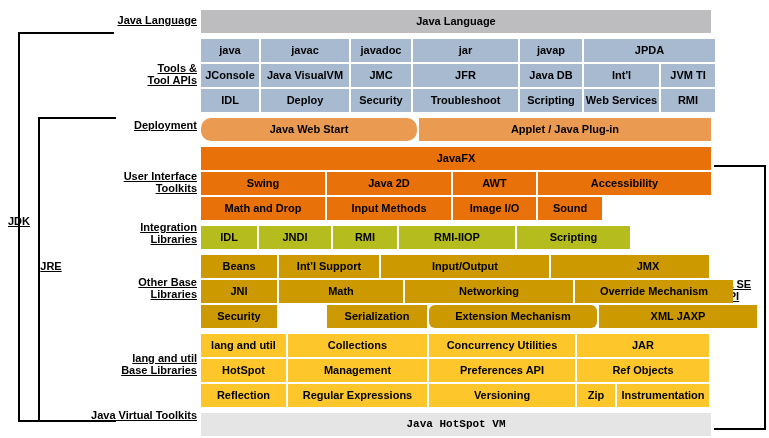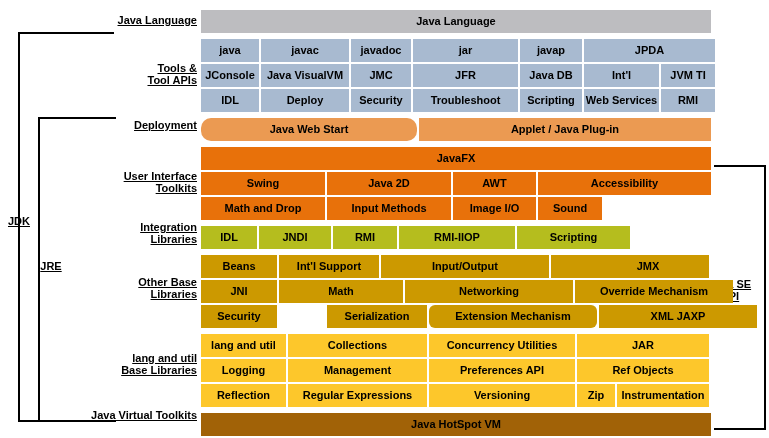--- a/index.html
+++ b/index.html
@@ -71,21 +71,21 @@
     white-space:nowrap;
   }
   .cell:last-child{margin-right:0;}
   .c-gray{background:#bdbdc0;}
   .c-blue{background:#a8bad0;}
   .c-lorange{background:#eb9a52;}
   .c-dorange{background:#e8710a;}
   .c-olive{background:#b5bd1e;}
   .c-gold{background:#cc9900;}
   .c-yellow{background:#fdc72b;}
-  .c-green{background:#a16207;}
+  .c-green{background:#e5e5e5;font-family:Liberation Mono, monospace;}
   .gap{height:4px;width:100%;}
 </style>
 </head>
 <body>
 
 <div id="stage">
 
   <div class="bracket jdk"></div>
   <div class="bracket jre"></div>
   <div class="bracket sapi"></div>
@@ -219,21 +219,21 @@
 
     <div class="gap"></div>
 
     <div class="band">
         <div class="cell c-yellow" style="width: 85px; flex: 0 0 auto;">lang and util</div>
         <div class="cell c-yellow" style="width: 139px; flex: 0 0 auto;">Collections</div>
         <div class="cell c-yellow" style="width: 146px; flex: 0 0 auto;">Concurrency Utilities</div>
         <div class="cell c-yellow" style="margin-right: 0px; width: 132px; flex: 0 0 auto;">JAR</div>
       </div>
     <div class="band">
-        <div class="cell c-yellow" style="width: 85px; flex: 0 0 auto;">Logging</div>
+        <div class="cell c-yellow" style="width: 85px; flex: 0 0 auto;">HotSpot</div>
         <div class="cell c-yellow" style="width: 139px; flex: 0 0 auto;">Management</div>
         <div class="cell c-yellow" style="width: 146px; flex: 0 0 auto;">Preferences API</div>
         <div class="cell c-yellow" style="margin-right: 0px; width: 132px; flex: 0 0 auto;">Ref Objects</div>
       </div>
     <div class="band">
         <div class="cell c-yellow" style="width: 85px; flex: 0 0 auto;">Reflection</div>
         <div class="cell c-yellow" style="width: 139px; flex: 0 0 auto;">Regular Expressions</div>
         <div class="cell c-yellow" style="width: 146px; flex: 0 0 auto;">Versioning</div>
         <div class="cell c-yellow" style="width: 38px; flex: 0 0 auto;">Zip</div>
         <div class="cell c-yellow" style="margin-right: 0px; width: 92px; flex: 0 0 auto;">Instrumentation</div>

